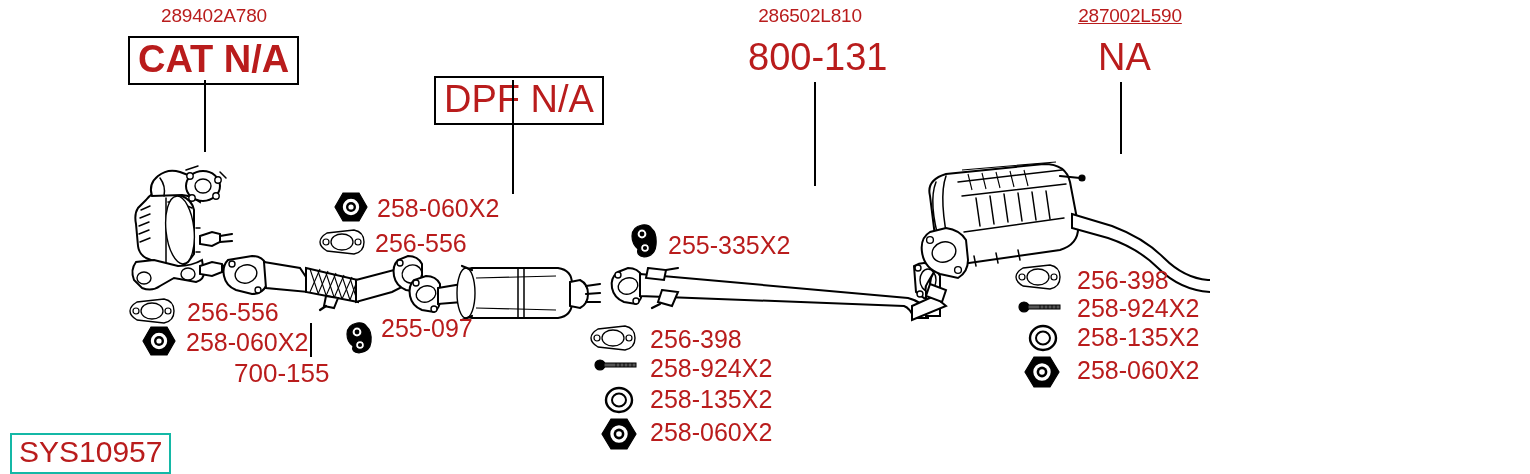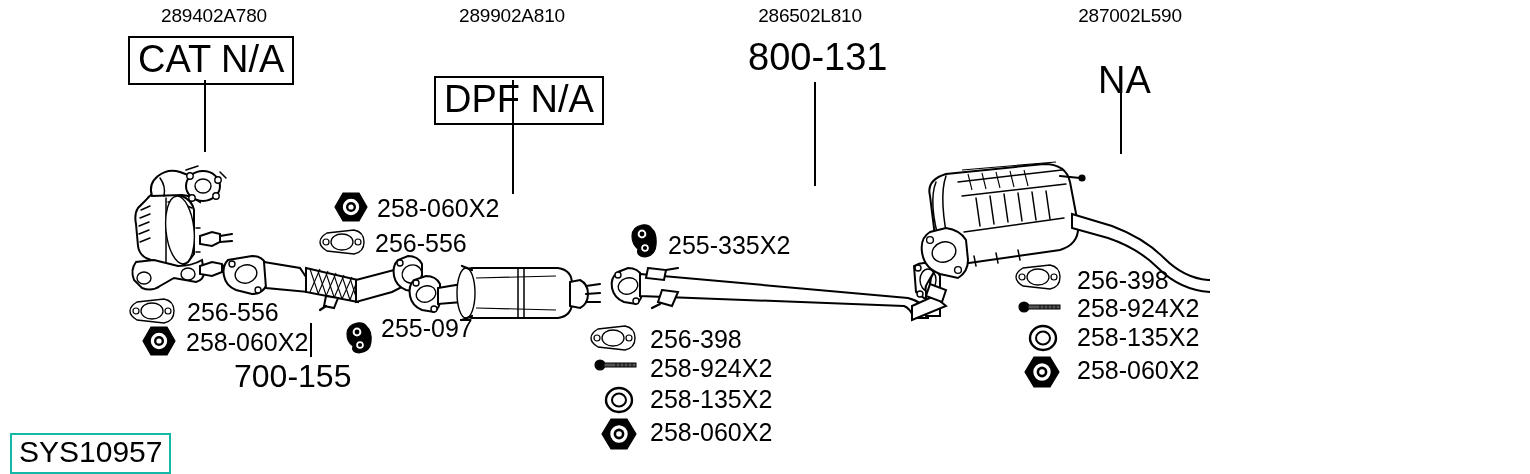--- a/index.html
+++ b/index.html
@@ -6,21 +6,21 @@
     margin: 0;
     padding: 0;
     background: #ffffff;
   }
   #page {
     position: relative;
     width: 1210px;
     height: 474px;
     background: #ffffff;
     font-family: "Liberation Sans", sans-serif;
-    color: #000000;
+    color: #b91c1c;
     overflow: hidden;
   }
   .abs { position: absolute; }
 
   
   .oem {                       
     font-size: 19px;
     letter-spacing: -0.2px;
     white-space: nowrap;
     text-align: center;
@@ -38,21 +38,21 @@
   }
   .grp-label.plain {
     padding: 2px 6px 5px 6px;
   }
   .part-label {                
     font-size: 25px;
     line-height: 1;
     white-space: nowrap;
   }
   .big-part {                  
-    font-size: 32px;
+    font-size: 26px;
     line-height: 1;
     white-space: nowrap;
   }
   .sys-box {
     font-size: 30px;
     line-height: 1;
     white-space: nowrap;
     border: 2px solid #14b8a6;
     padding: 2px 7px 5px 7px;
   }
@@ -71,33 +71,32 @@
   .fillblk { fill: #000; stroke: #000; stroke-width: 1.2; }
   .fillwht { fill: #fff; stroke: #000; stroke-width: 2; }
   .fillwht-t { fill: #fff; stroke: #000; stroke-width: 1.4; }
 </style>
 </head>
 <body>
 
 <div id="page">
 
   <div class="abs oem" style="left:84px; top:6px; width:260px;">289402A780</div>
-  <div class="abs grp-label boxed" style="left:128px; top:36px;">CAT N/A</div>
+  <div class="abs grp-label boxed" style="left:128px; top:36px;font-weight:bold;">CAT N/A</div>
   <div class="abs leader" style="left:204px; top:80px; height:72px;"></div>
 
-  <div class="abs oem" style="left:382px; top:6px; width:260px;">289902A810</div>
   <div class="abs grp-label boxed" style="left:434px; top:36px;margin-top:40px;">DPF N/A</div>
   <div class="abs leader" style="left:512px; top:80px; height:114px;"></div>
 
   <div class="abs oem" style="left:680px; top:6px; width:260px;">286502L810</div>
   <div class="abs grp-label plain" style="left:742px; top:36px;text-align:right;">800-131</div>
   <div class="abs leader" style="left:814px; top:82px; height:104px;"></div>
 
-  <div class="abs oem" style="left:1000px; top:6px; width:260px;">287002L590</div>
-  <div class="abs grp-label plain" style="left:1092px; top:36px;margin-top:23px;">NA</div>
+  <div class="abs oem" style="left:1000px; top:6px; width:260px;text-decoration:underline;">287002L590</div>
+  <div class="abs grp-label plain" style="left:1092px; top:36px;">NA</div>
   <div class="abs leader" style="left:1120px; top:82px; height:72px;"></div>
 
   <svg class="abs" style="left:108px; top:162px;" width="130" height="132" viewBox="0 0 130 132">
     <g>
 
       <path class="fillwht" d="M38 38 L30 46 Q26 52 28 62 L30 84 Q31 92 38 96 L58 104 Q70 108 80 100 L86 92 L86 48 Q84 38 74 34 L52 30 Q44 30 38 38 Z"></path>
 
       <path class="ln-t" d="M33 48 L42 44 M32 56 L42 52 M31 64 L41 60 M31 72 L41 68 M32 80 L42 76"></path>
 
       <path class="ln-t" d="M58 36 L58 104 M60 40 Q72 40 84 46"></path>

